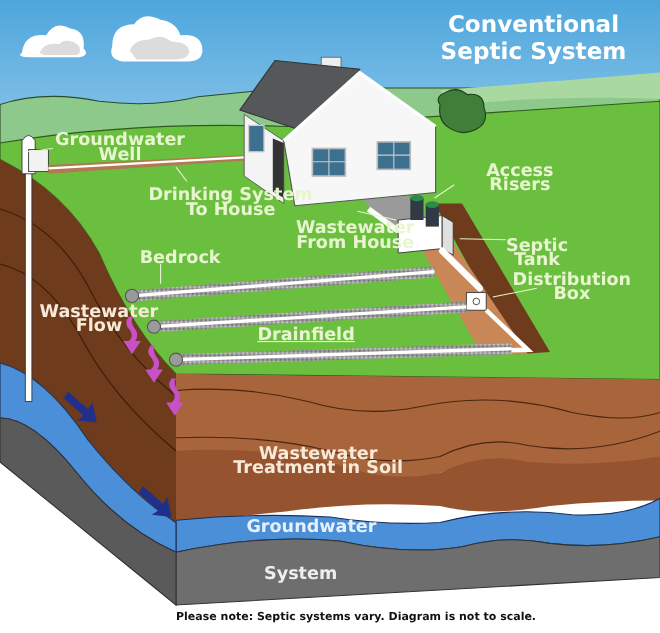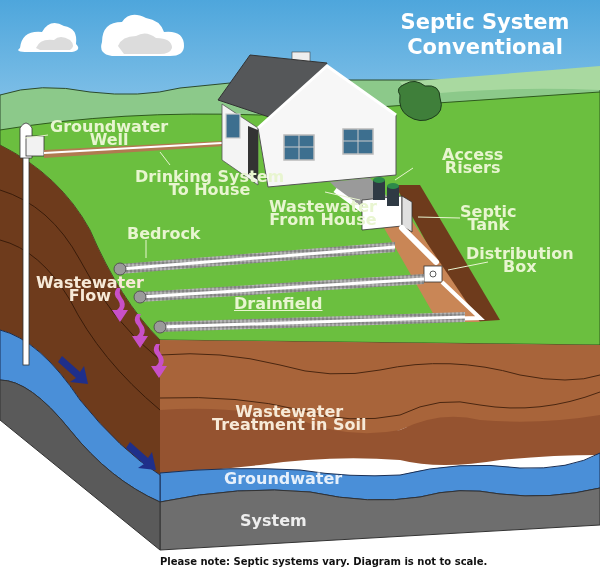--- a/index.html
+++ b/index.html
@@ -139,41 +139,41 @@
     <line x1="170" y1="165" x2="160" y2="152"></line>
     <line x1="413" y1="168" x2="395" y2="180"></line>
     <line x1="325" y1="192" x2="360" y2="200"></line>
     <line x1="460" y1="218" x2="418" y2="217"></line>
     <line x1="146" y1="240" x2="146" y2="258"></line>
     <line x1="488" y1="262" x2="448" y2="270"></line>
   </g>
 </svg>
 
 <div class="title">
+  <div>Conventional</div>
   <div>Septic System</div>
-  <div>Conventional</div>
 </div>
 
 <div class="lbl" style="left:50px; top:120px;">
   <div>Groundwater</div>
   <div>Well</div>
 </div>
 <div class="lbl" style="left:135px; top:170px;">
   <div>Drinking System</div>
   <div>To House</div>
 </div>
 <div class="lbl" style="left:414px; top:148px;margin-left:28px;">
   <div>Access</div>
   <div>Risers</div>
 </div>
 <div class="lbl" style="left:269px; top:200px;">
   <div>Wastewater</div>
   <div>From House</div>
 </div>
-<div class="lbl" style="left:460px; top:205px;">
+<div class="lbl" style="left:460px; top:216px;">
   <div>Septic</div>
   <div>Tank</div>
 </div>
 <div class="lbl" style="left:127px; top:227px;">Bedrock</div>
 <div class="lbl" style="left:466px; top:247px;">
   <div>Distribution</div>
   <div>Box</div>
 </div>
 <div class="lbl soil" style="left:36px; top:276px;">
   <div>Wastewater</div>

